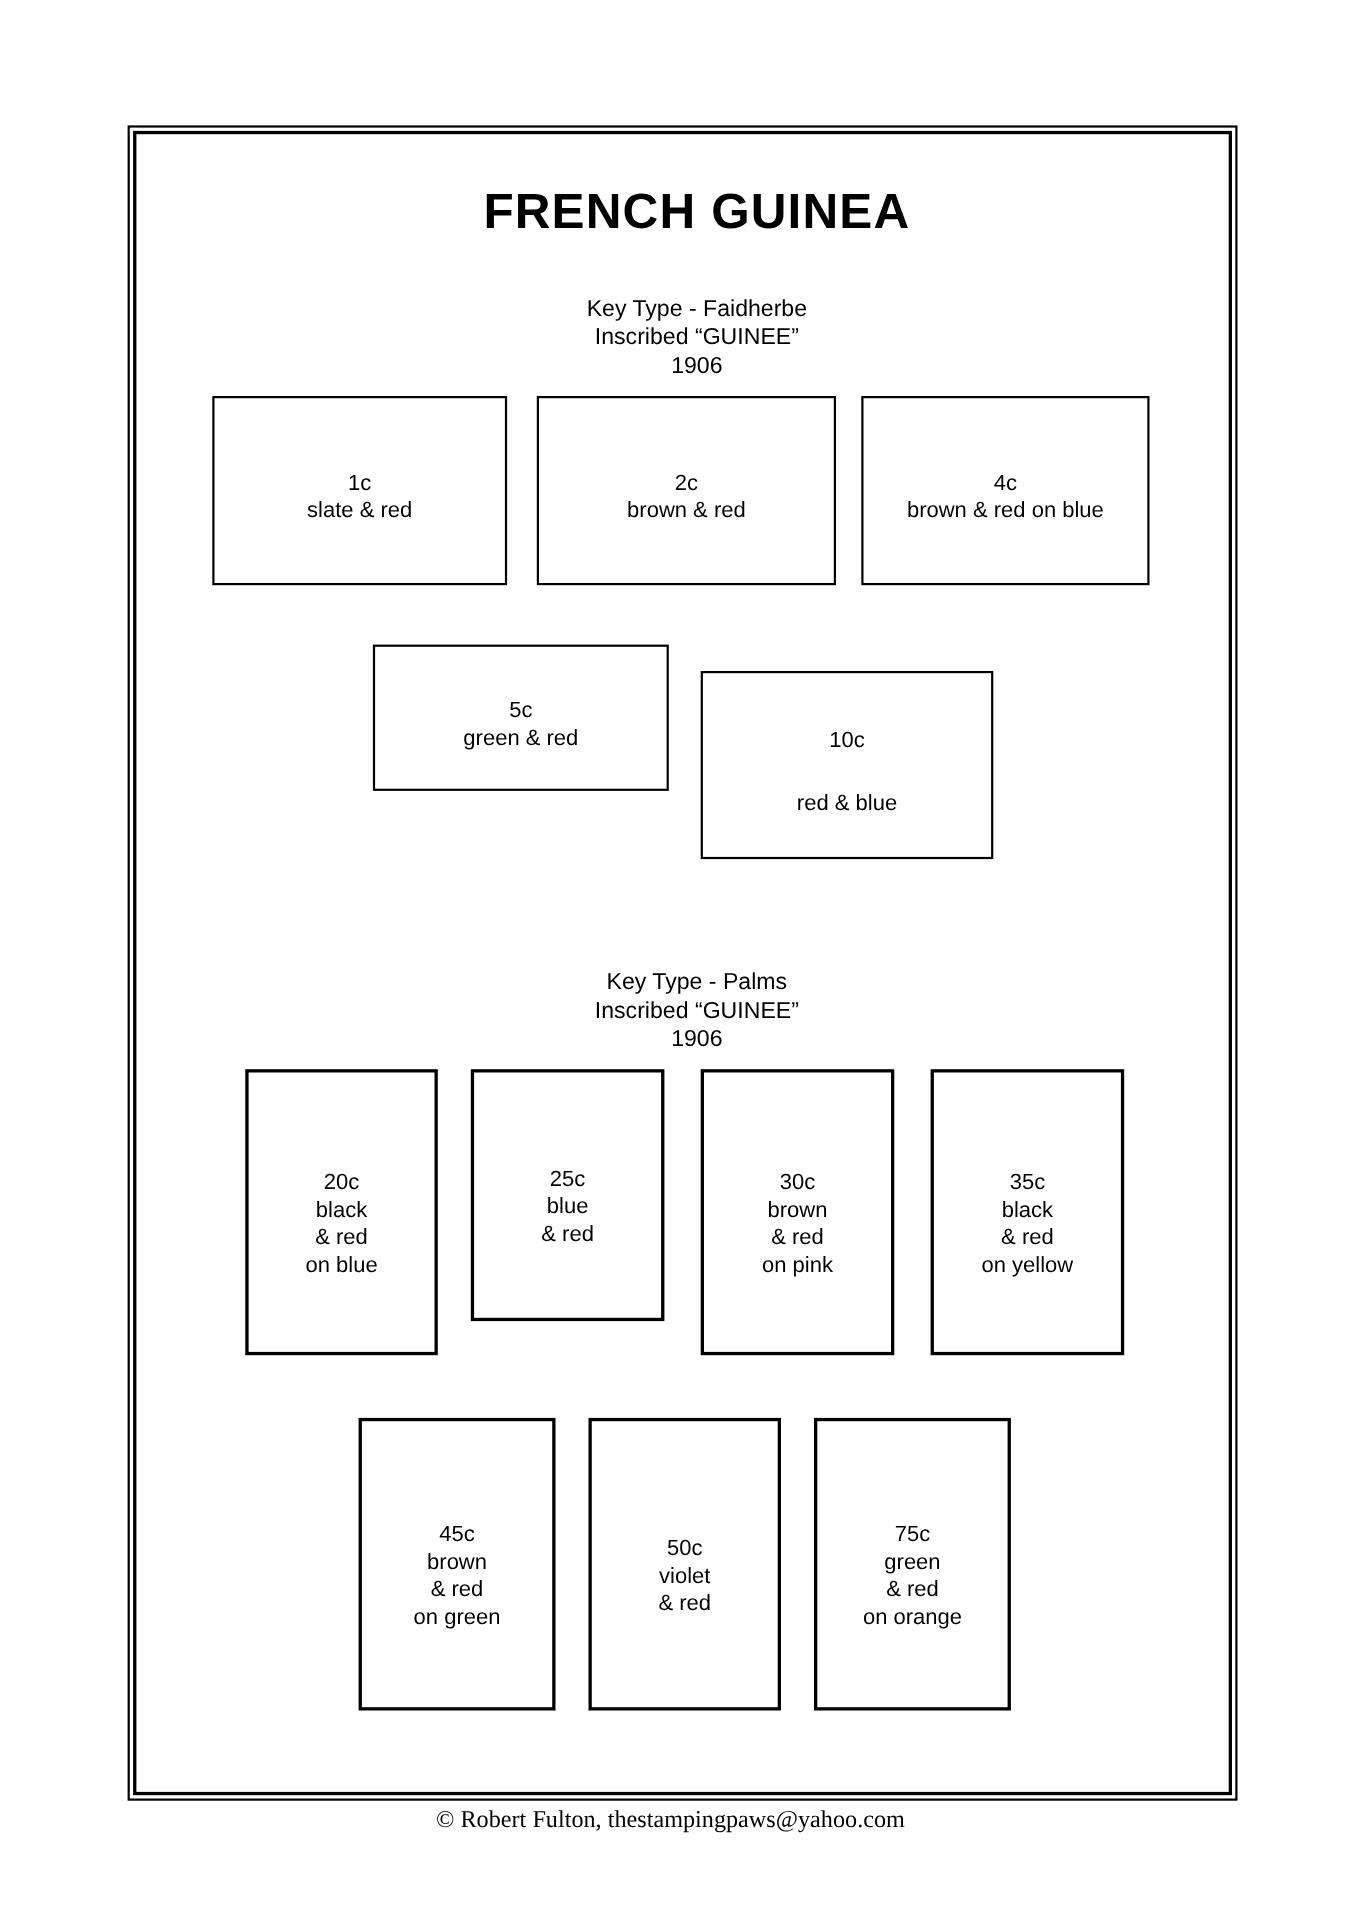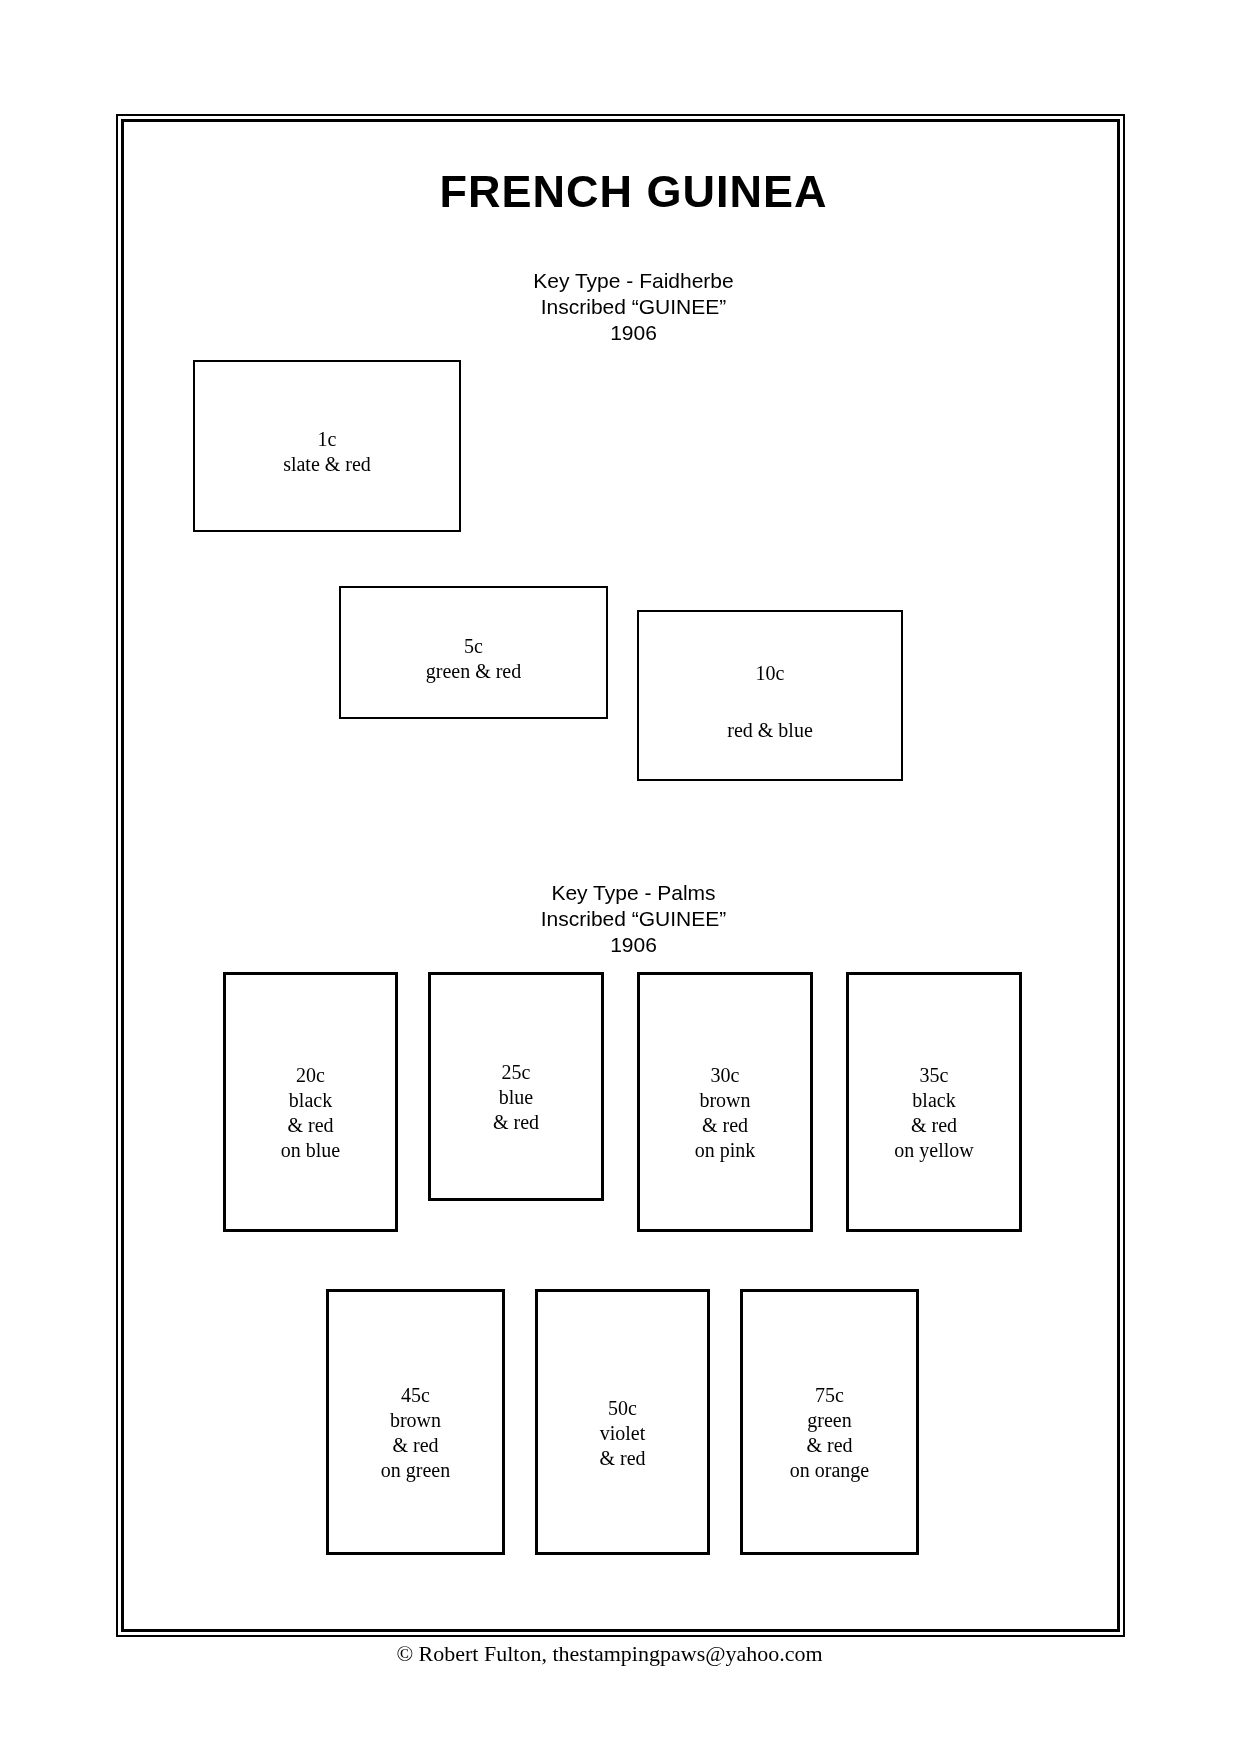--- a/index.html
+++ b/index.html
@@ -56,21 +56,21 @@
   .hdr-palms { top: 880px; }
   .stamp-box {
     position: absolute;
     border: 2px solid #000000;
     box-sizing: border-box;
     display: flex;
     flex-direction: column;
     align-items: center;
     justify-content: center;
     text-align: center;
-    font-family: Liberation Serif, serif;
+    font-family: Liberation Sans, sans-serif;
     font-size: 20px;
     line-height: 25px;
     background: #ffffff;
   }
   .stamp-box.landscape { padding-top: 12px; }
   .stamp-box.portrait  { padding-top: 22px; border-width: 3px; }
   .stamp-box .line { display: block; white-space: nowrap; }
   .footer {
     position: absolute;
     left: 0;
@@ -97,21 +97,29 @@
     <span class="hline">Key Type - Faidherbe</span>
     <span class="hline">Inscribed “GUINEE”</span>
     <span class="hline">1906</span>
   </div>
 
   <div class="stamp-box landscape" style="left:193px; top:360px; width:268px; height:172px;">
     <span class="line">1c</span>
     <span class="line">slate &amp; red</span>
   </div>
 
+  <div class="stamp-box landscape" style="left:488px; top:360px; width:272px; height:172px;">
+    <span class="line">2c</span>
+    <span class="line">brown &amp; red</span>
+  </div>
 
+  <div class="stamp-box landscape" style="left:783px; top:360px; width:262px; height:172px;">
+    <span class="line">4c</span>
+    <span class="line">brown &amp; red on blue</span>
+  </div>
 
   <div class="stamp-box landscape" style="left:339px; top:586px; width:269px; height:133px;">
     <span class="line">5c</span>
     <span class="line">green &amp; red</span>
   </div>
 
   <div class="stamp-box landscape" style="left:637px; top:610px; width:266px; height:171px;gap:32px;">
     <span class="line">10c</span>
     <span class="line">red &amp; blue</span>
   </div>

